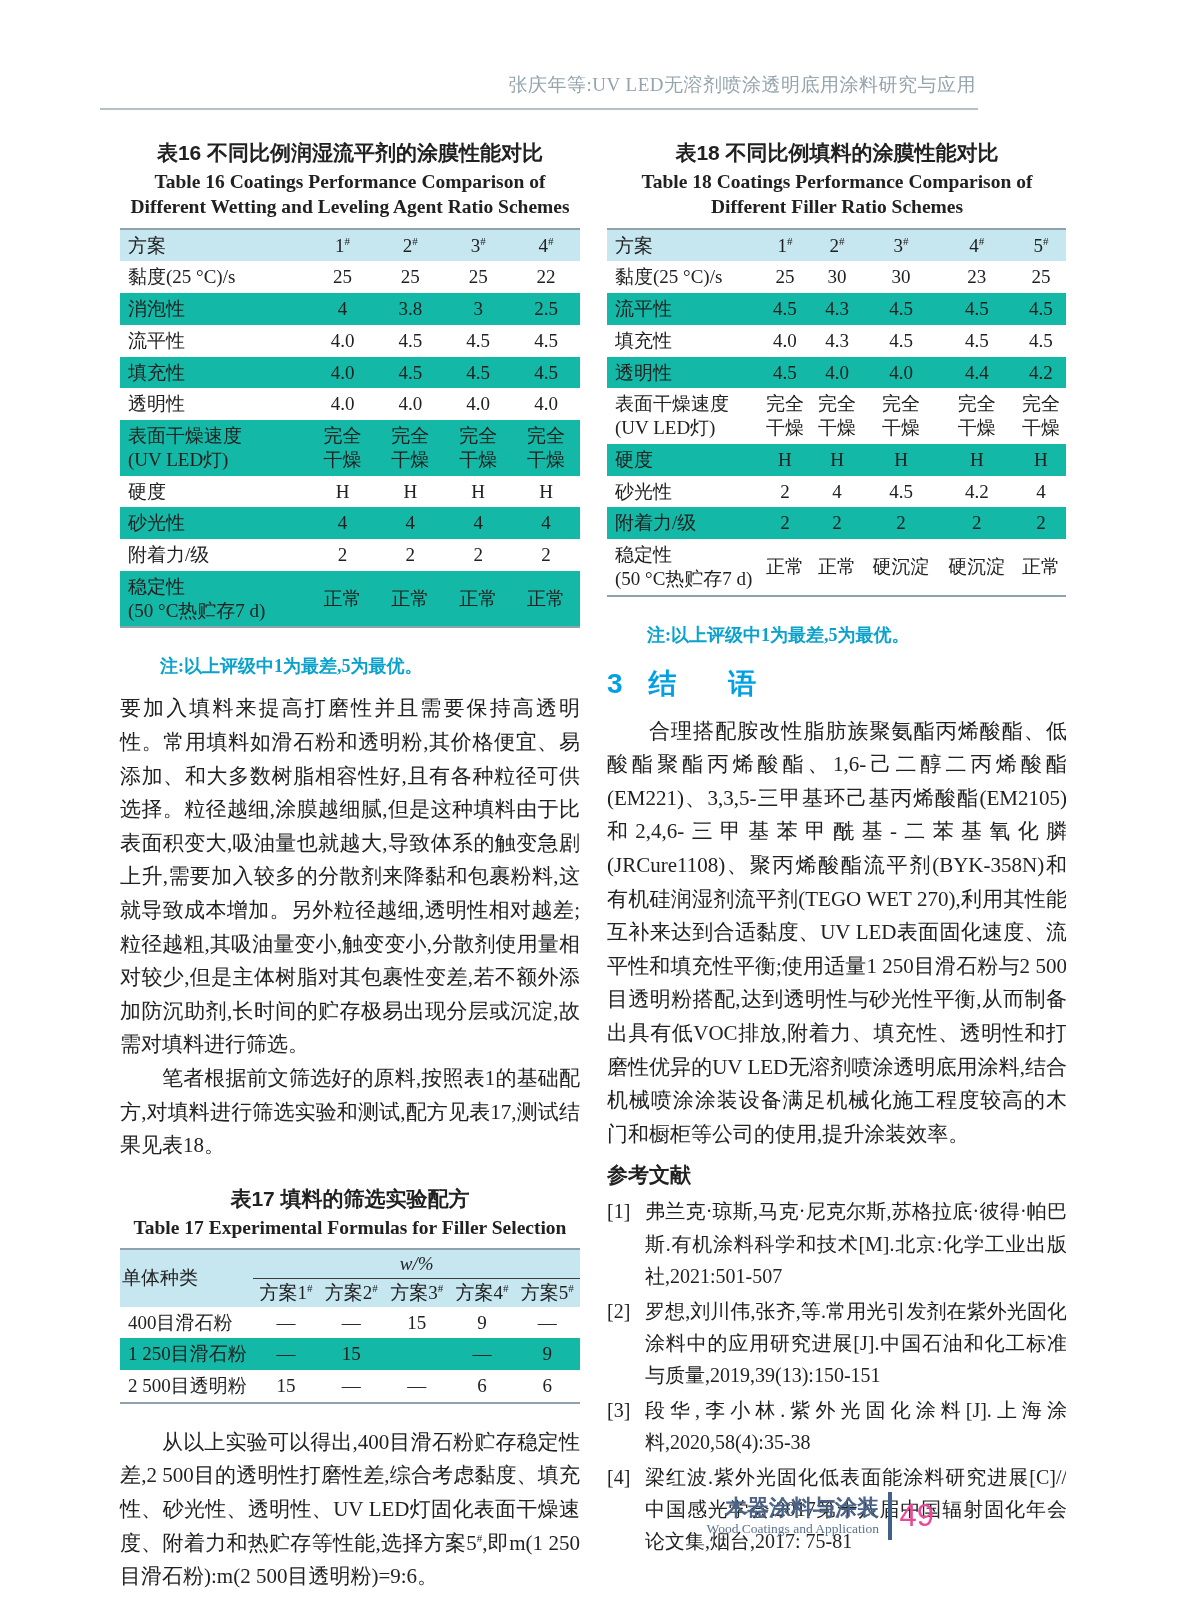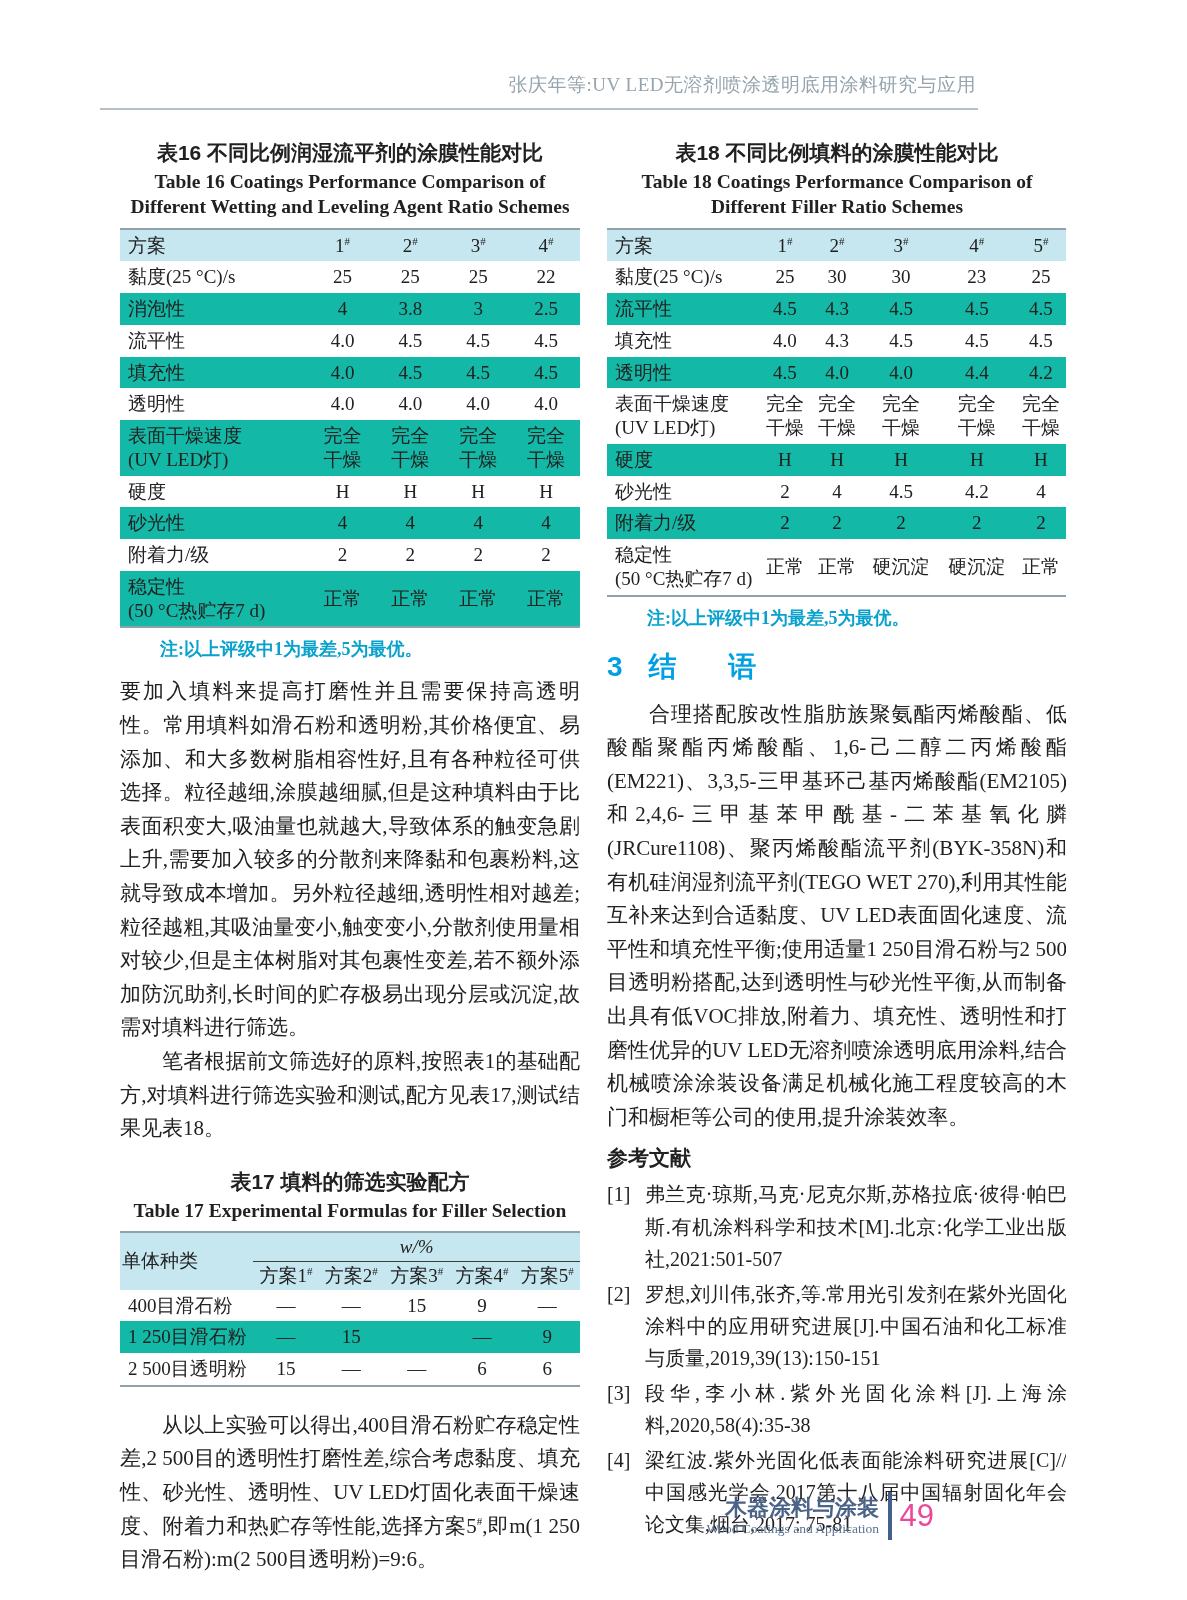--- a/index.html
+++ b/index.html
@@ -24,21 +24,21 @@
   tr.stripe{background:#14b8a6;}
   th,td{font-weight:normal;text-align:center;padding:4px 2px;vertical-align:middle;line-height:1.25;}
   th.lbl,td.lbl{text-align:left;padding-left:8px;white-space:pre-line;}
   td{white-space:pre-line;}
   sup{font-size:11px;line-height:0;}
   .t16 .lbl{width:41%;}
   .t18 .lbl{width:33%;}
   .t17 .lbl{width:29%;}
   .t17 th{padding:2px 2px;}
   .wcell{border-bottom:1.5px solid #3c3c3c;font-style:italic;}
-  .tbl-note{color:#0aa2cd;font-weight:bold;font-size:18px;margin:9px 0 14px 0;padding-left:40px;
+  .tbl-note{color:#0aa2cd;font-weight:bold;font-size:18px;margin:26px 0 14px 0;padding-left:40px;
             font-family:"Liberation Serif","DejaVu Serif",serif;}
 
   
   .para{font-size:21px;line-height:1.6;text-align:justify;margin:0;}
   .indent{text-indent:2em;}
   .mt{margin-top:22px;}
 
   
   .sec-head{display:flex;align-items:baseline;color:#00a1e4;
             font-family:"Liberation Sans","DejaVu Sans",sans-serif;font-weight:bold;

